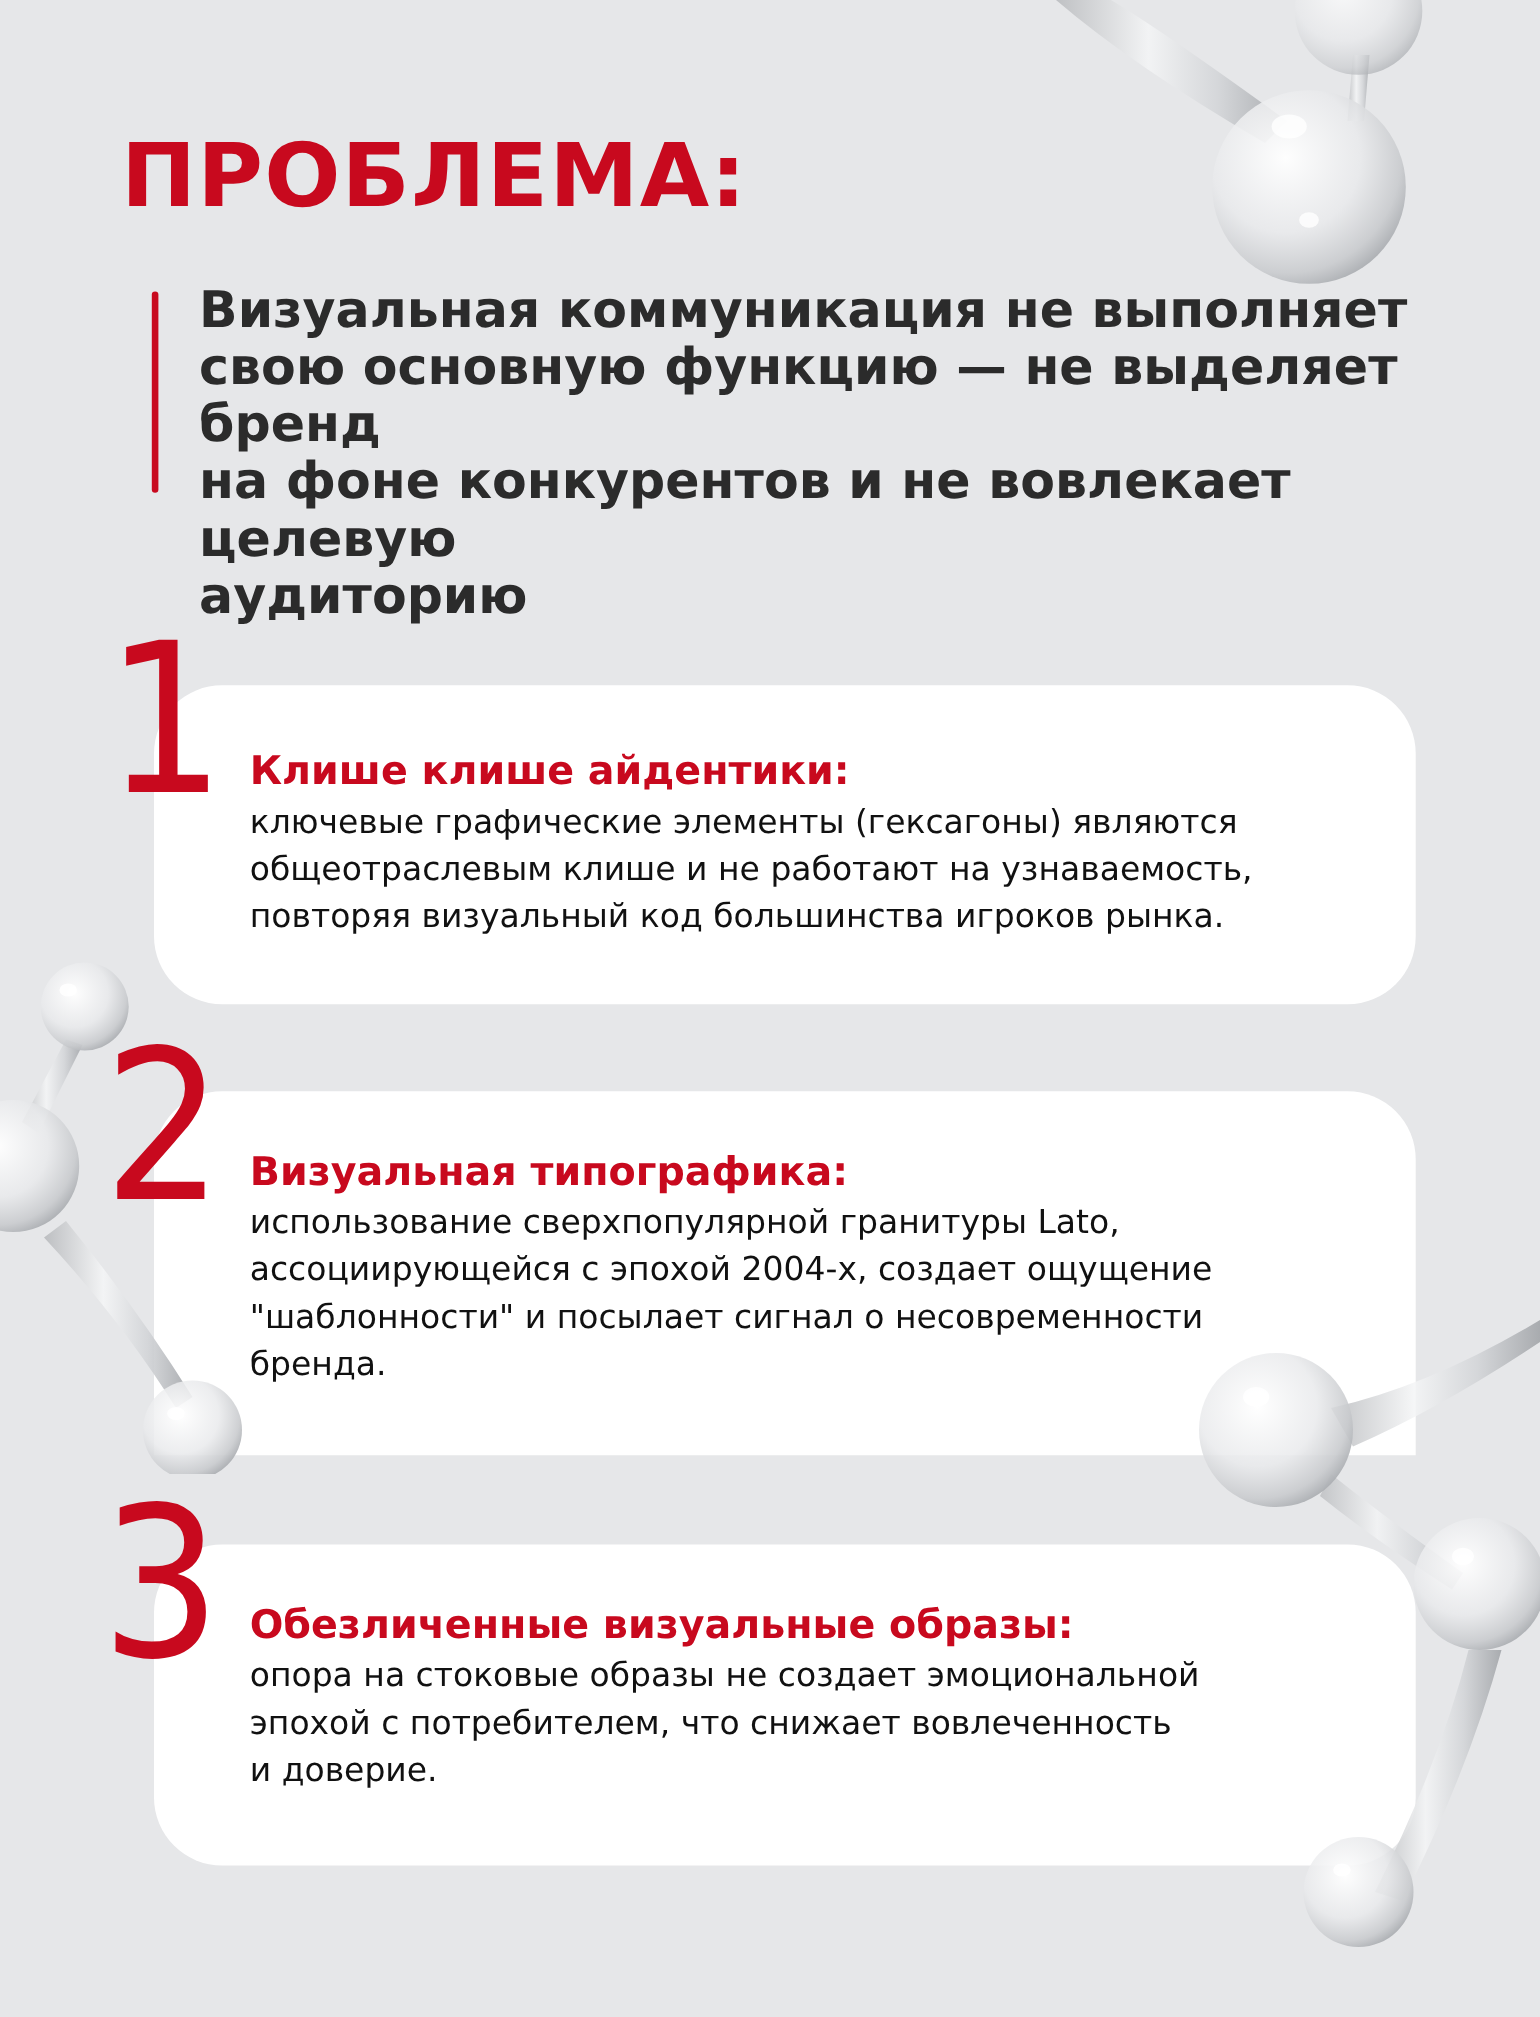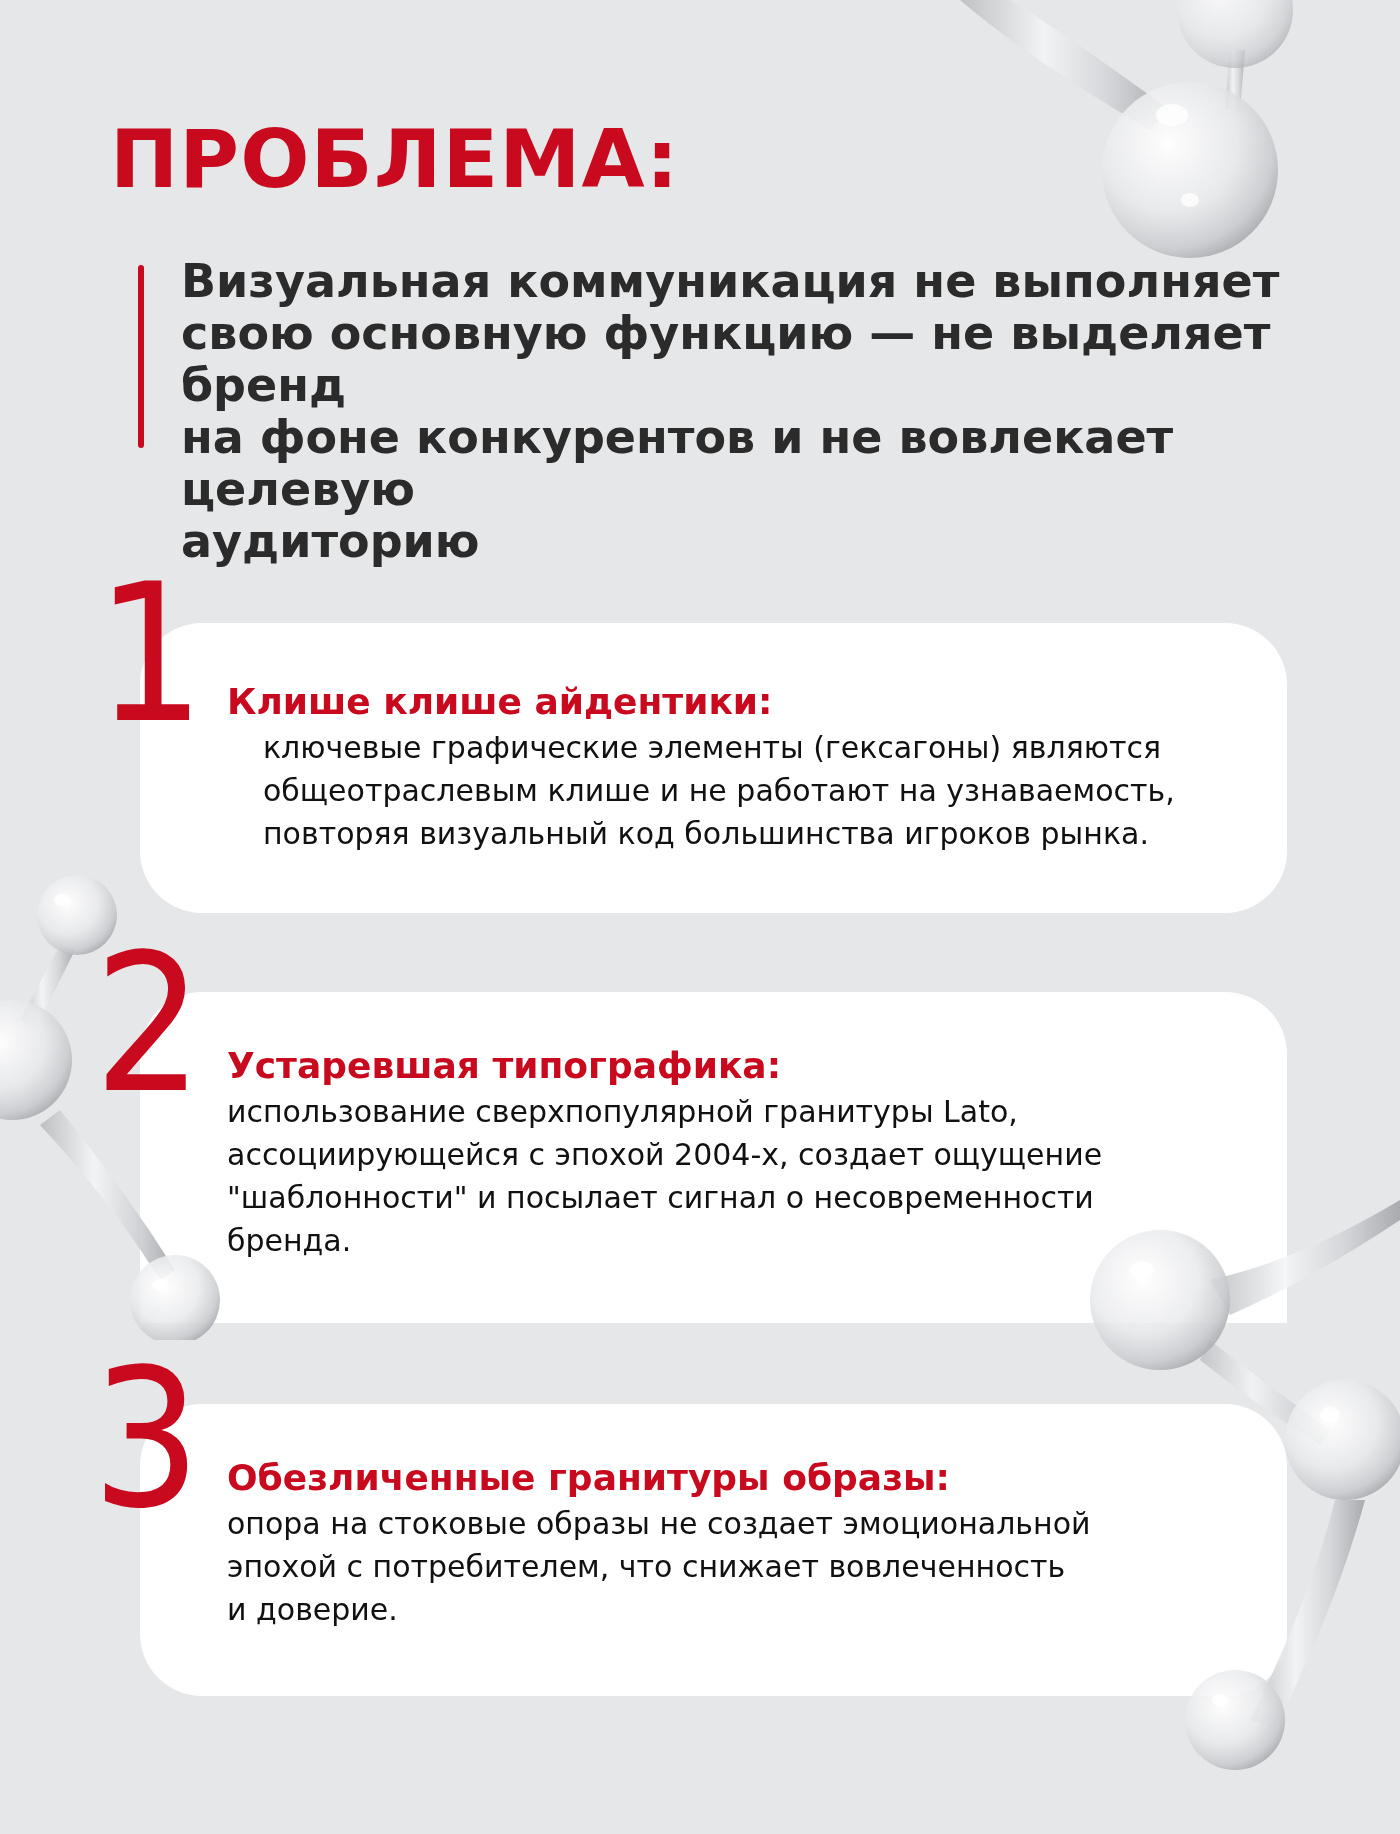--- a/index.html
+++ b/index.html
@@ -110,37 +110,37 @@
   <div class="intro-bar"></div>
   <p class="intro-text">Визуальная коммуникация не выполняет
 свою основную функцию — не выделяет бренд
 на фоне конкурентов и не вовлекает целевую
 аудиторию</p>
 </div>
 
 <div class="num" style="left:96px; top:560px;">1</div>
 <div class="card card-1" style="top:623px; height:290px;">
   <div class="card-title" style="top:57px;">Клише клише айдентики:</div>
-  <div class="card-body" style="top:103px;margin-left:36px;">ключевые графические элементы (гексагоны) являются
+  <div class="card-body" style="top:103px;">ключевые графические элементы (гексагоны) являются
 общеотраслевым клише и не работают на узнаваемость,
 повторяя визуальный код большинства игроков рынка.</div>
 </div>
 
 <div class="num" style="left:94px; top:930px;">2</div>
 <div class="card card-2" style="top:992px; height:331px;">
-  <div class="card-title" style="top:52px;">Устаревшая типографика:</div>
+  <div class="card-title" style="top:52px;">Визуальная типографика:</div>
   <div class="card-body" style="top:98px;">использование сверхпопулярной гранитуры Lato,
 ассоциирующейся с эпохой 2004-х, создает ощущение
 "шаблонности" и посылает сигнал о несовременности
 бренда.</div>
 </div>
 
 <div class="num" style="left:92px; top:1345px;">3</div>
 <div class="card card-3" style="top:1404px; height:292px;">
-  <div class="card-title" style="top:52px;">Обезличенные гранитуры образы:</div>
+  <div class="card-title" style="top:52px;">Обезличенные визуальные образы:</div>
   <div class="card-body" style="top:98px;">опора на стоковые образы не создает эмоциональной
 эпохой с потребителем, что снижает вовлеченность
 и доверие.</div>
 </div>
 
 <svg class="molecule" style="left:900px; top:0;" width="500" height="300">
   <path d="M60,0 Q130,60 250,130 L270,110 Q160,30 110,0 Z" fill="url(#stick)" opacity="0.85"></path>
   <path d="M330,50 L345,50 L340,110 L325,110 Z" fill="url(#stick)" opacity="0.8"></path>
   <circle cx="335" cy="10" r="58" fill="url(#glass)" opacity="0.75"></circle>
   <circle cx="290" cy="170" r="88" fill="url(#glass)"></circle>

